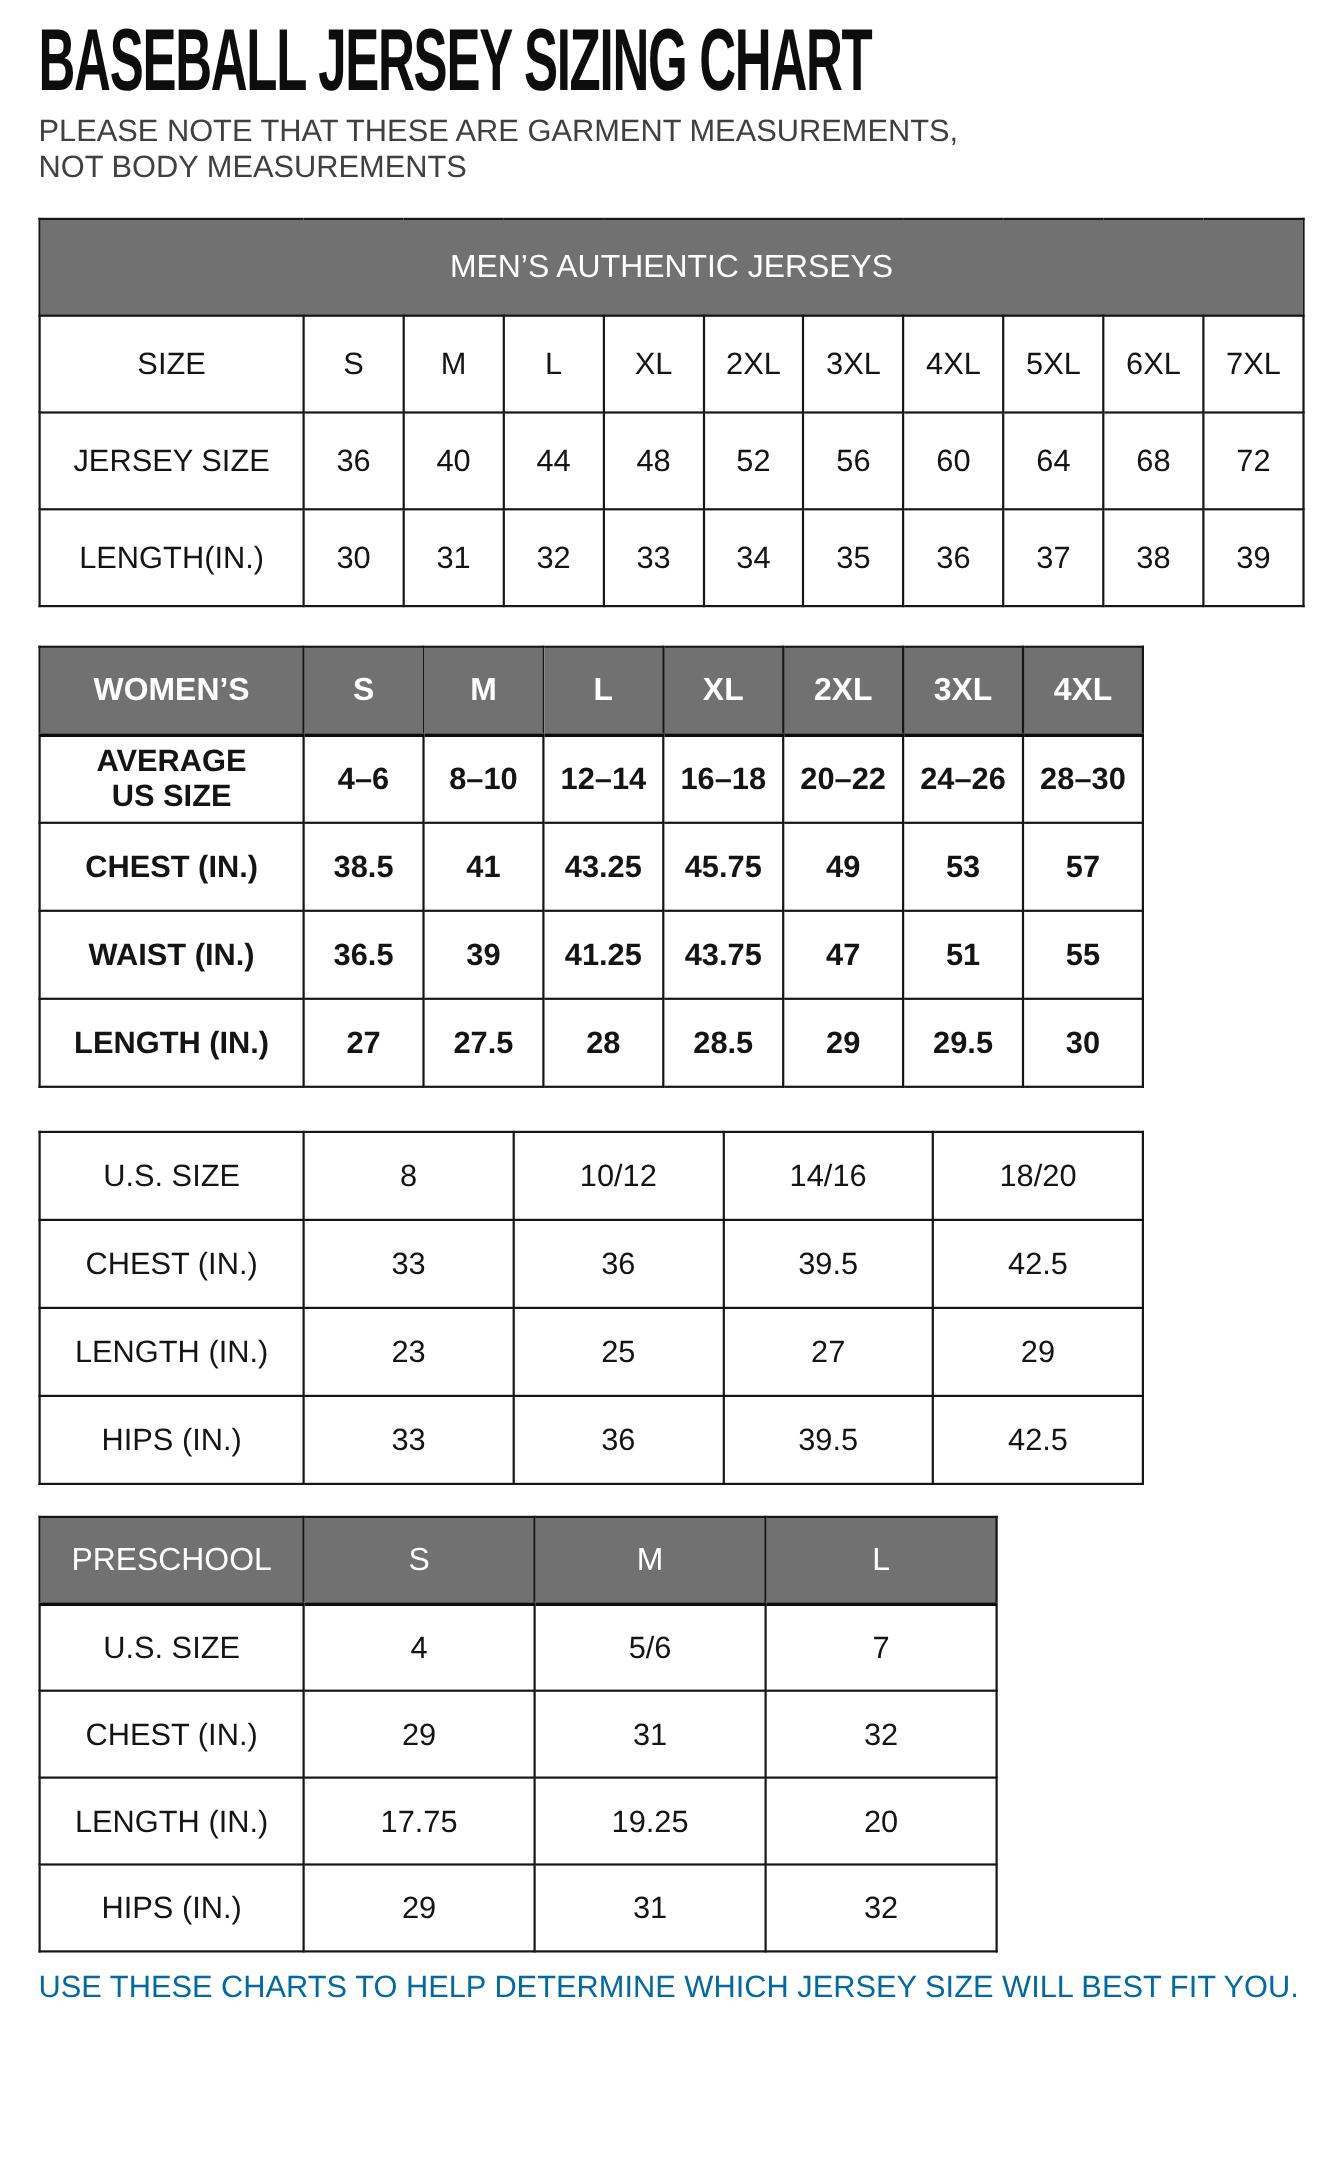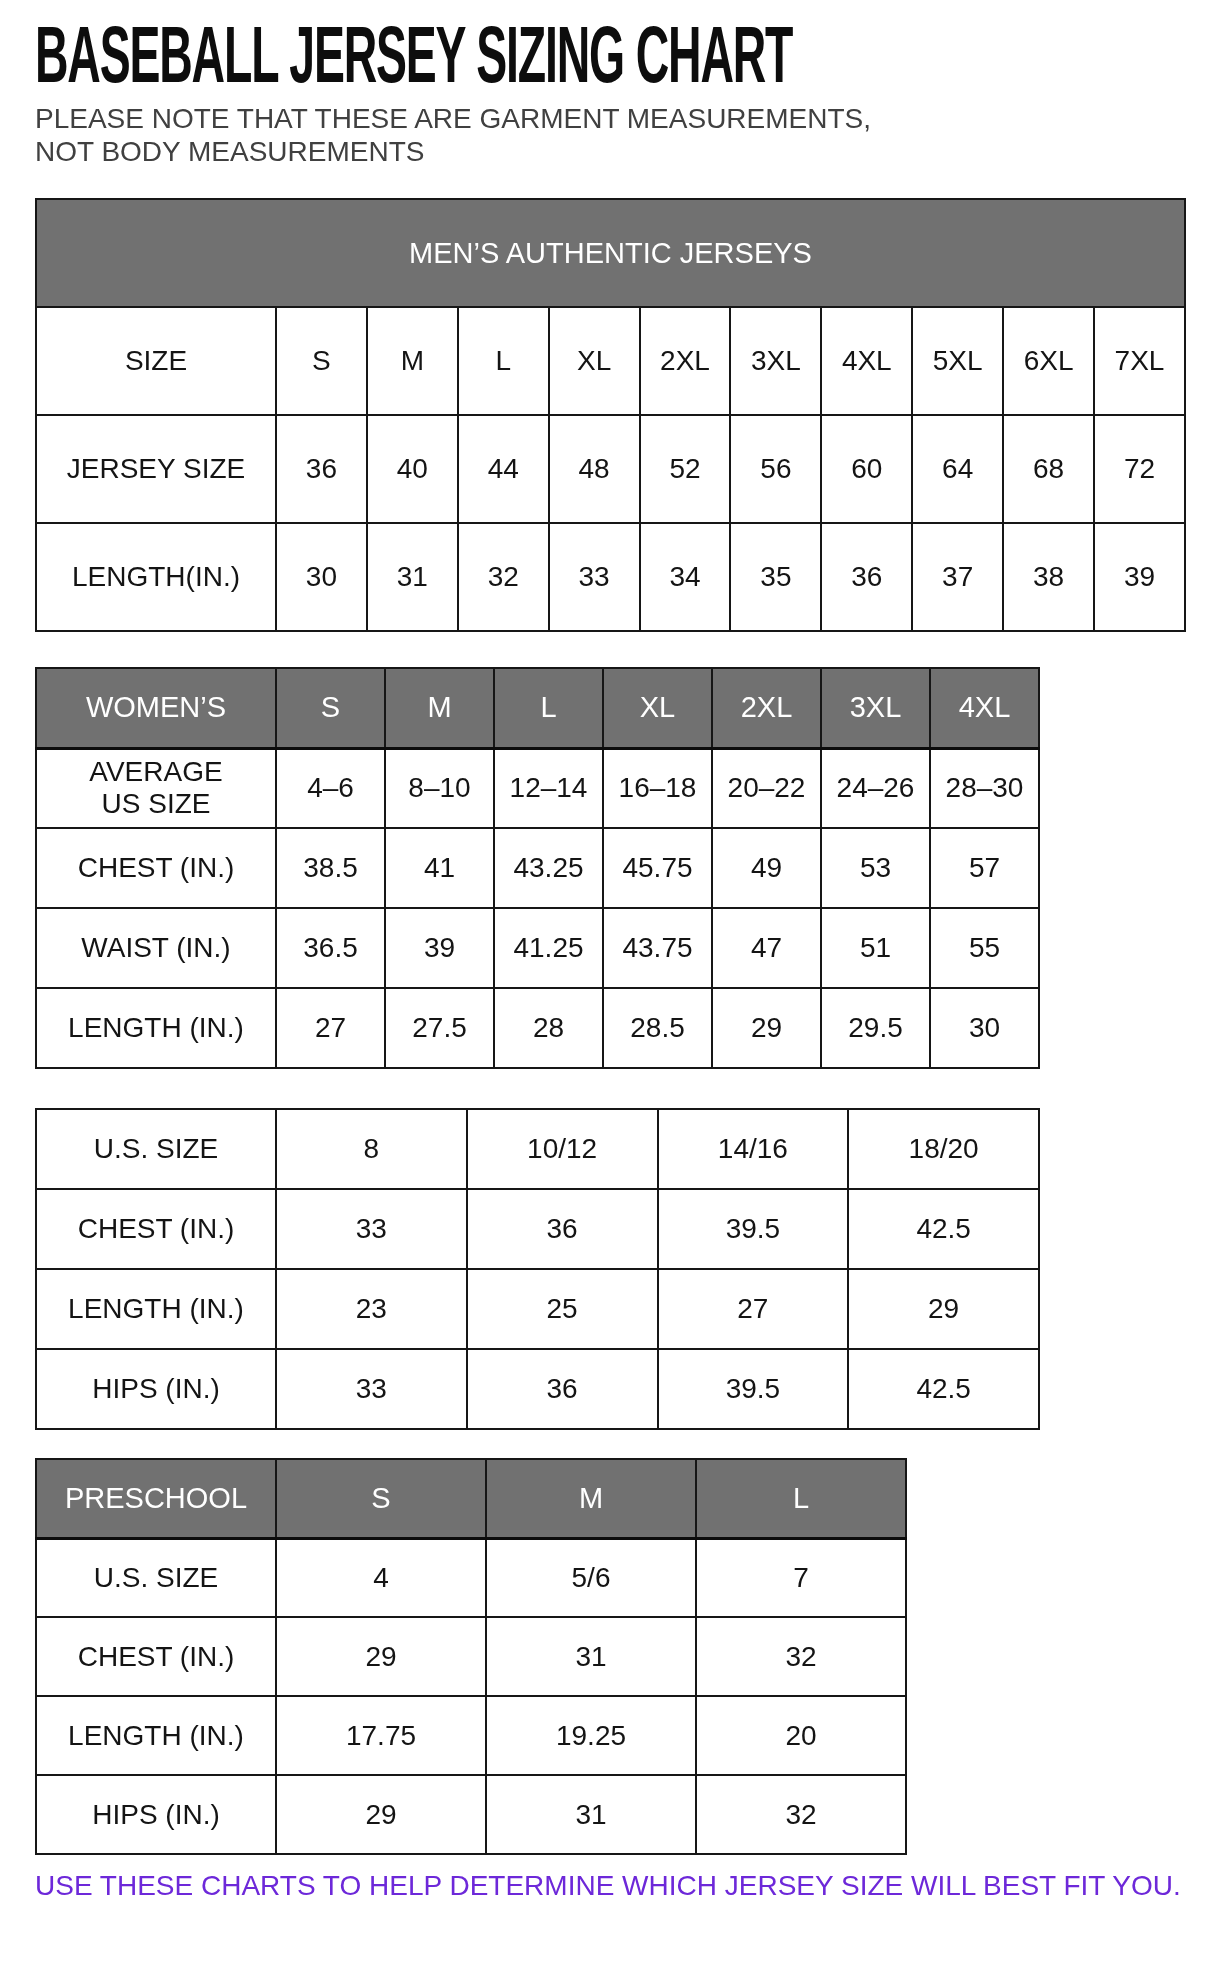--- a/index.html
+++ b/index.html
@@ -54,35 +54,35 @@
     overflow: hidden;
   }
   .ghead {
     background: #717171;
     color: #ffffff;
     font-size: 29px;
   }
   tr.head td { border-bottom: 3px solid #0c0c0c; }
 
   .tbl-mens      { width: 1151px; margin-top: 30px; }
-  .tbl-mens tr   { height: 108px; }
+  .tbl-mens tr   { height: 88px; }
   .tbl-womens    { width: 1005px; margin-top: 35px; }
-  .tbl-womens tr { height: 80px; }
+  .tbl-womens tr { height: 80px; font-weight: bold; }
   .tbl-boys      { width: 1005px; margin-top: 39px; }
   .tbl-boys tr   { height: 80px; }
   .tbl-pre       { width: 872px;  margin-top: 28px; }
   .tbl-pre tr    { height: 79px; }
   col.lblcol     { width: 240px; }
 
   
   .footer {
     margin: 15px 0 0 35px;
     font-size: 28px;
     line-height: 32px;
-    color: #6d28d9;
+    color: #0369a1;
     white-space: nowrap;
   }
 </style>
 </head>
 <body>
 
 <div class="page">
 
   <div class="title">
     <span class="squeeze">BASEBALL JERSEY SIZING CHART</span>

